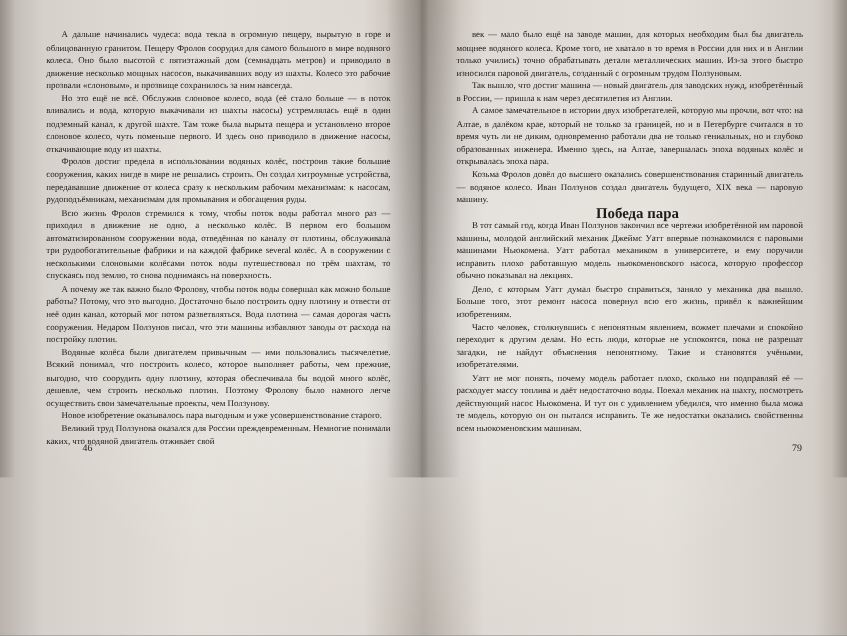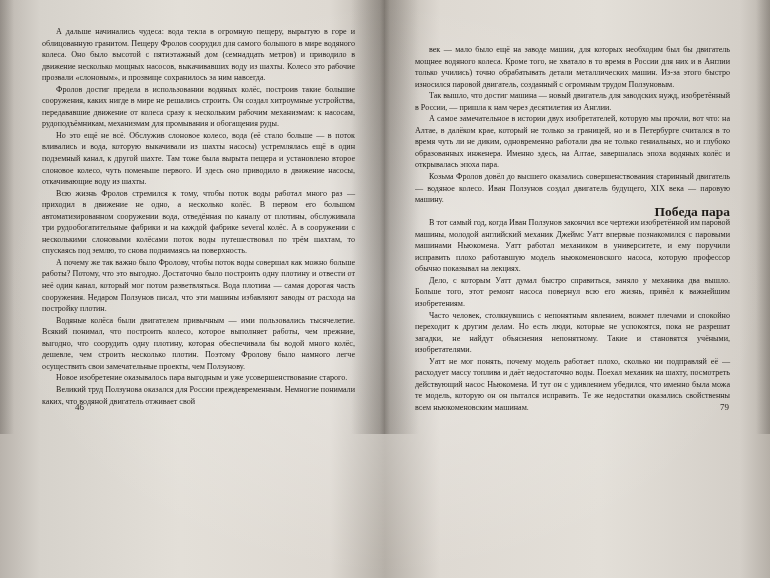--- a/index.html
+++ b/index.html
@@ -30,21 +30,21 @@
     inset: 0;
     display: flex;
   }
   .page-half {
     position: relative;
     width: 385px;
     height: 434px;
     box-sizing: border-box;
   }
   .page-half.left  { padding: 26px 30px 0 42px; }
-  .page-half.right { padding: 44px 40px 0 30px; }
+  .page-half.right { padding: 26px 40px 0 30px; }
 
   .gutter-shadow-left {
     position: absolute;
     right: 0; top: 0;
     width: 34px; height: 100%;
     background: linear-gradient(to right, rgba(90,84,78,0) 0%, rgba(90,84,78,0.38) 85%, rgba(70,64,58,0.5) 100%);
     pointer-events: none;
   }
   .gutter-shadow-right {
     position: absolute;
@@ -78,21 +78,21 @@
     hyphens: auto;
   }
   .text-col p {
     margin: 0;
     text-indent: 14px;
   }
   .heading {
     font-family: "Liberation Serif", "DejaVu Serif", serif;
     font-size: 13.5px;
     font-weight: bold;
-    text-align: right;
+    text-align: center;
     margin: 9px 0 6px 0;
     text-indent: 0;
     color: #1d1a17;
   }
   .folio {
     position: absolute;
     bottom: 22px;
     font-family: "Liberation Serif", "DejaVu Serif", serif;
     font-size: 9px;
     color: #262320;
@@ -104,22 +104,22 @@
 </style>
 </head>
 <body>
 
 <div id="page">
   <div class="spread">
 
     <div class="page-half left">
       <div class="text-col">
         <p>А дальше начинались чудеса: вода текла в огромную пещеру, вырытую в горе и облицованную гранитом. Пещеру Фролов соорудил для самого большого в мире водяного колеса. Оно было высотой с пятиэтажный дом (семнадцать метров) и приводило в движение несколько мощных насосов, выкачивавших воду из шахты. Колесо это рабочие прозвали «слоновым», и прозвище сохранилось за ним навсегда.</p>
+        <p>Но это ещё не всё. Обслужив слоновое колесо, вода (её стало больше — в поток вливались и вода, которую выкачивали из шахты насосы) устремлялась ещё в один подземный канал, к другой шахте. Там тоже была вырыта пещера и установлено второе слоновое колесо, чуть поменьше первого. И здесь оно приводило в движение насосы, откачивающие воду из шахты.</p>
         <p>Фролов достиг предела в использовании водяных колёс, построив такие большие сооружения, каких нигде в мире не решались строить. Он создал хитроумные устройства, передававшие движение от колеса сразу к нескольким рабочим механизмам: к насосам, рудоподъёмникам, механизмам для промывания и обогащения руды.</p>
-        <p>Но это ещё не всё. Обслужив слоновое колесо, вода (её стало больше — в поток вливались и вода, которую выкачивали из шахты насосы) устремлялась ещё в один подземный канал, к другой шахте. Там тоже была вырыта пещера и установлено второе слоновое колесо, чуть поменьше первого. И здесь оно приводило в движение насосы, откачивающие воду из шахты.</p>
         <p>Всю жизнь Фролов стремился к тому, чтобы поток воды работал много раз — приходил в движение не одно, а несколько колёс. В первом его большом автоматизированном сооружении вода, отведённая по каналу от плотины, обслуживала три рудообогатительные фабрики и на каждой фабрике several колёс. А в сооружении с несколькими слоновыми колёсами поток воды путешествовал по трём шахтам, то спускаясь под землю, то снова поднимаясь на поверхность.</p>
         <p>А почему же так важно было Фролову, чтобы поток воды совершал как можно больше работы? Потому, что это выгодно. Достаточно было построить одну плотину и отвести от неё один канал, который мог потом разветвляться. Вода плотина — самая дорогая часть сооружения. Недаром Ползунов писал, что эти машины избавляют заводы от расхода на постройку плотин.</p>
         <p>Водяные колёса были двигателем привычным — ими пользовались тысячелетие. Всякий понимал, что построить колесо, которое выполняет работы, чем прежние, выгодно, что соорудить одну плотину, которая обеспечивала бы водой много колёс, дешевле, чем строить несколько плотин. Поэтому Фролову было намного легче осуществить свои замечательные проекты, чем Ползунову.</p>
         <p>Новое изобретение оказывалось пара выгодным и уже усовершенствование старого.</p>
         <p>Великий труд Ползунова оказался для России преждевременным. Немногие понимали каких, что водяной двигатель отживает свой</p>
       </div>
       <div class="folio left">46</div>
       <div class="edge-left"></div>
       <div class="gutter-shadow-left"></div>
     </div>

